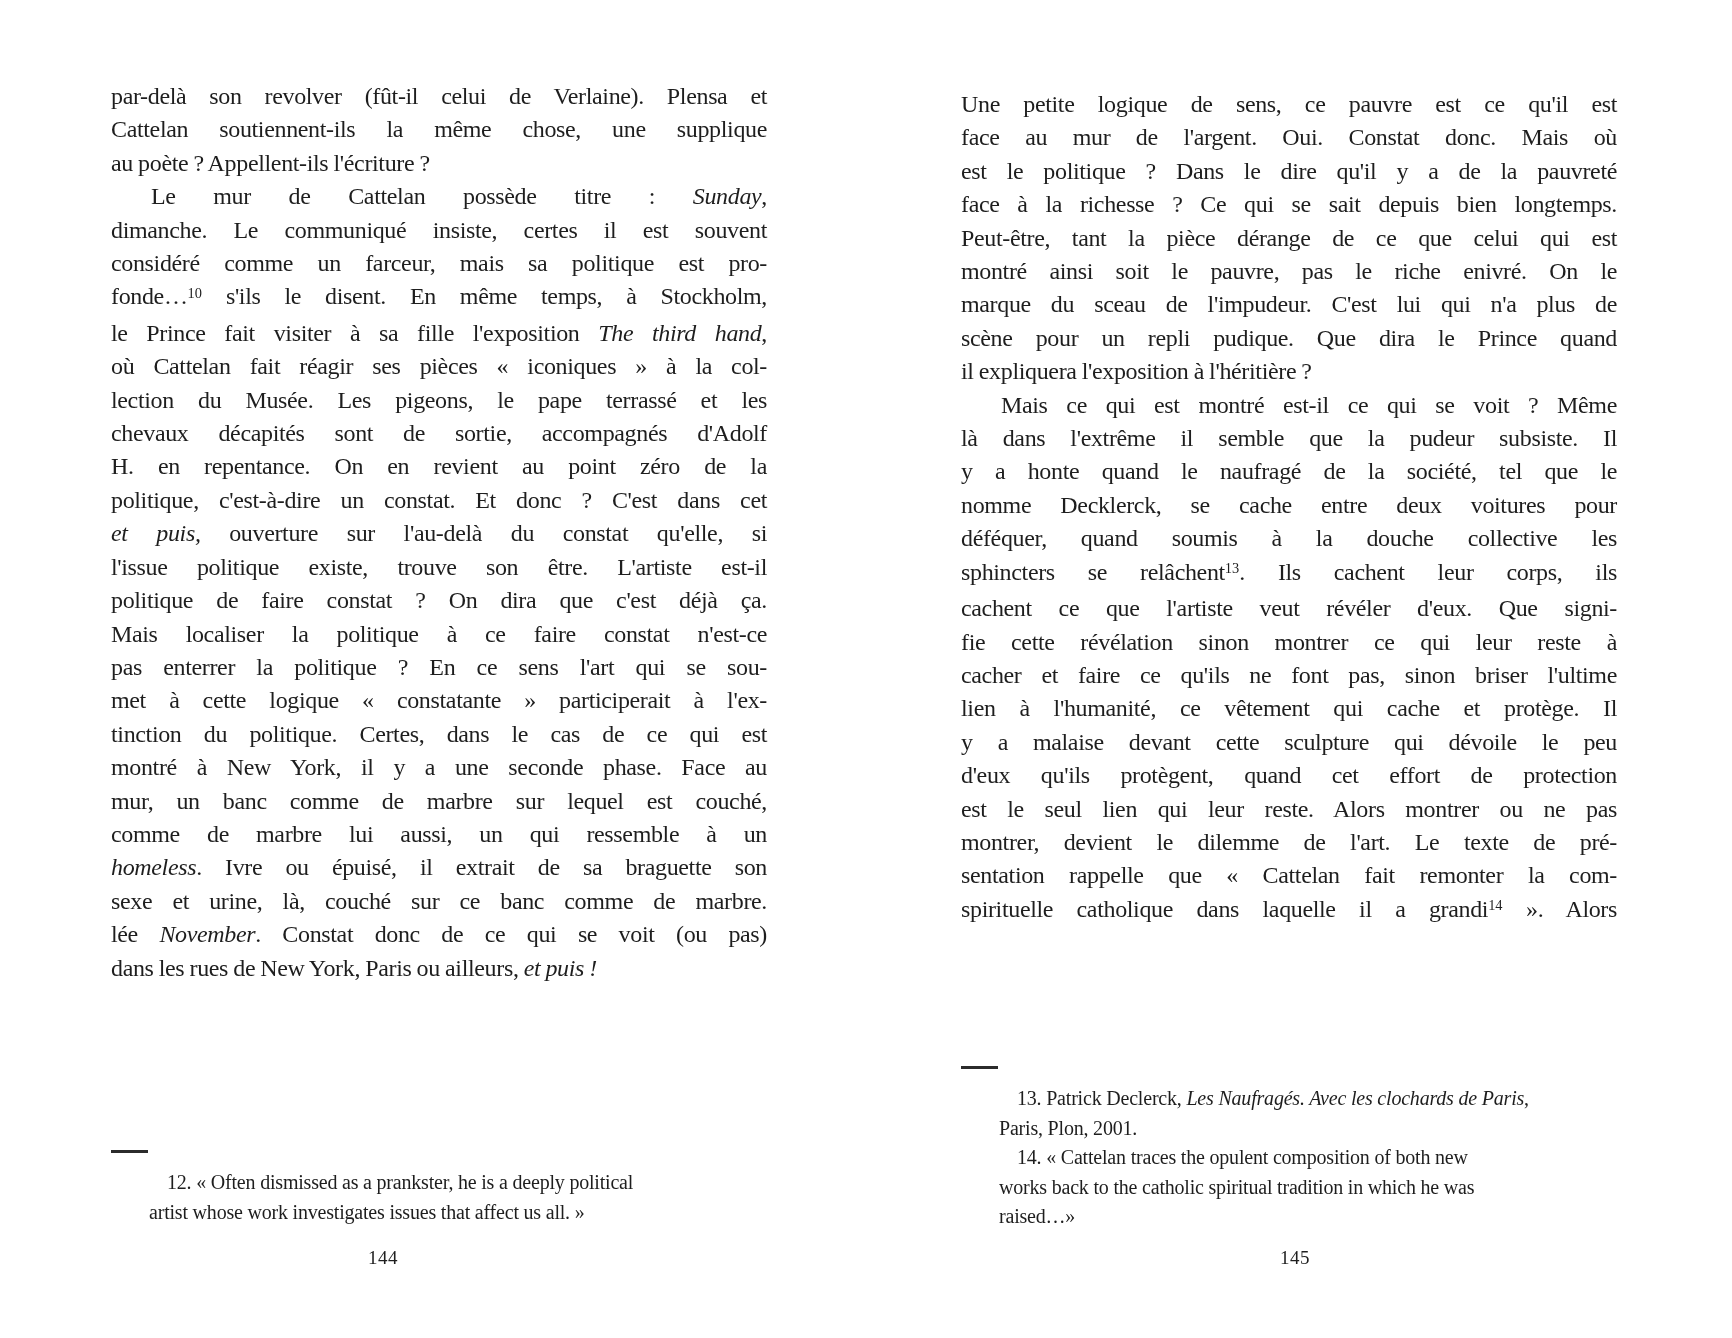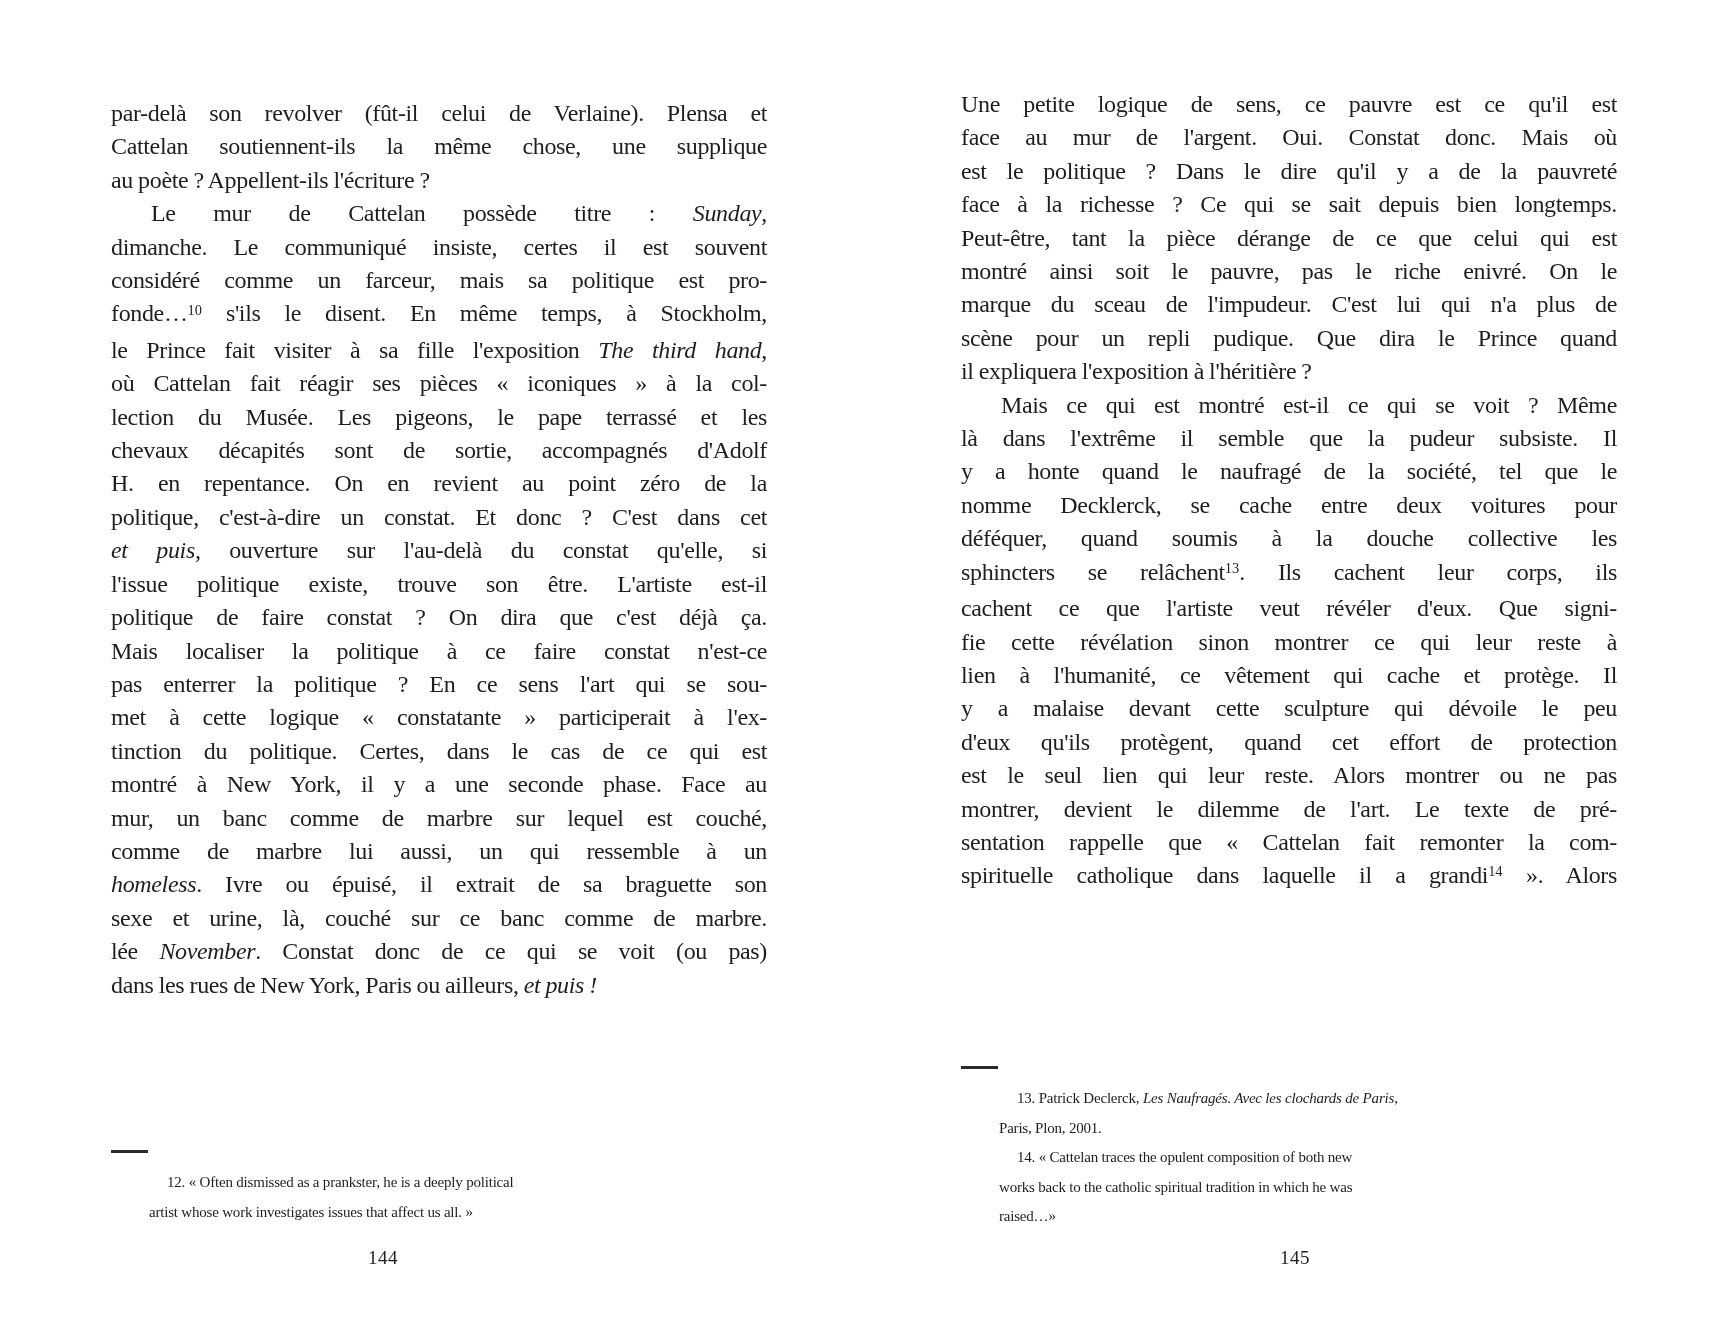--- a/index.html
+++ b/index.html
@@ -17,21 +17,21 @@
     overflow: hidden;
   }
   .body-col {
     position: absolute;
     width: 656px;
     font-size: 24px;
     line-height: 33.4px;
     letter-spacing: -0.35px;
     word-spacing: -0.5px;
   }
-  #left-body  { left: 111px; top: 97px; }
+  #left-body  { left: 111px; top: 80px; }
   #right-body { left: 961px; top: 88px; }
 
   .line {
     text-align: justify;
     text-align-last: justify;
     white-space: nowrap;
   }
   .line.indent { text-indent: 40px; }
   .line.end {
     text-align-last: left;
@@ -48,21 +48,21 @@
   #left-fn  { left: 111px; top: 1150px; width: 610px; }
   #right-fn { left: 961px; top: 1066px; width: 645px; }
   .fn-rule {
     width: 37px;
     height: 3px;
     background: #2b2b2b;
     margin: 0 0 15px 0;
   }
   .fn-lines { margin-left: 38px; }
   .fn-lines .line {
-    font-size: 15px;
+    font-size: 20px;
     line-height: 29.6px;
     letter-spacing: -0.2px;
     text-align: left;
     text-align-last: left;
     white-space: nowrap;
   }
   .fn-lines .line.indent { text-indent: 18px; }
 
   .folio {
     position: absolute;
@@ -134,20 +134,21 @@
         <div class="line"><span>scène pour un repli pudique. Que dira le Prince quand</span></div>
         <div class="line end"><span>il expliquera l'exposition à l'héritière ?</span></div>
         <div class="line indent"><span>Mais ce qui est montré est-il ce qui se voit ? Même</span></div>
         <div class="line"><span>là dans l'extrême il semble que la pudeur subsiste. Il</span></div>
         <div class="line"><span>y a honte quand le naufragé de la société, tel que le</span></div>
         <div class="line"><span>nomme Decklerck, se cache entre deux voitures pour</span></div>
         <div class="line"><span>déféquer, quand soumis à la douche collective les</span></div>
         <div class="line"><span>sphincters se relâchent</span><span class="sup">13</span><span>. Ils cachent leur corps, ils</span></div>
         <div class="line"><span>cachent ce que l'artiste veut révéler d'eux. Que signi-</span></div>
         <div class="line"><span>fie cette révélation sinon montrer ce qui leur reste à</span></div>
+        <div class="line"><span>cacher et faire ce qu'ils ne font pas, sinon briser l'ultime</span></div>
         <div class="line"><span>lien à l'humanité, ce vêtement qui cache et protège. Il</span></div>
         <div class="line"><span>y a malaise devant cette sculpture qui dévoile le peu</span></div>
         <div class="line"><span>d'eux qu'ils protègent, quand cet effort de protection</span></div>
         <div class="line"><span>est le seul lien qui leur reste. Alors montrer ou ne pas</span></div>
         <div class="line"><span>montrer, devient le dilemme de l'art. Le texte de pré-</span></div>
         <div class="line"><span>sentation rappelle que « Cattelan fait remonter la com-</span></div>
         <div class="line"><span>spirituelle catholique dans laquelle il a grandi</span><span class="sup">14</span><span> ». Alors</span></div>
       </div>
 
     <div class="fn" id="right-fn">

